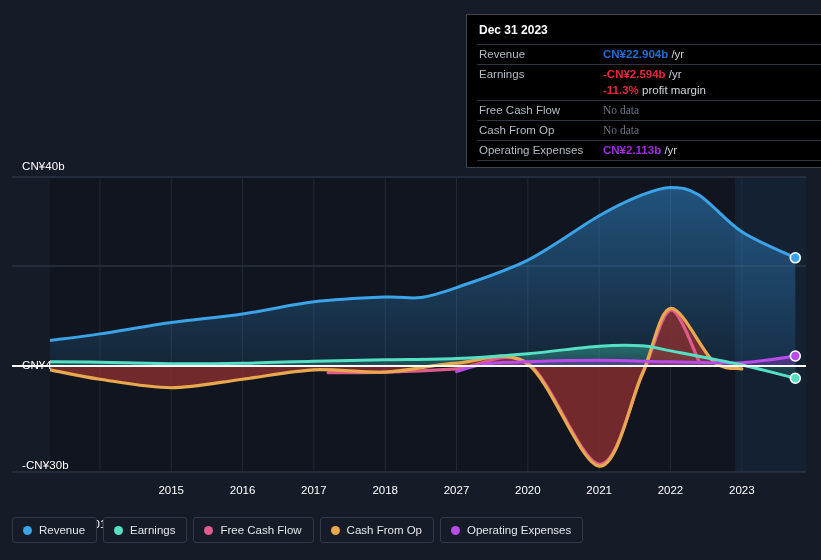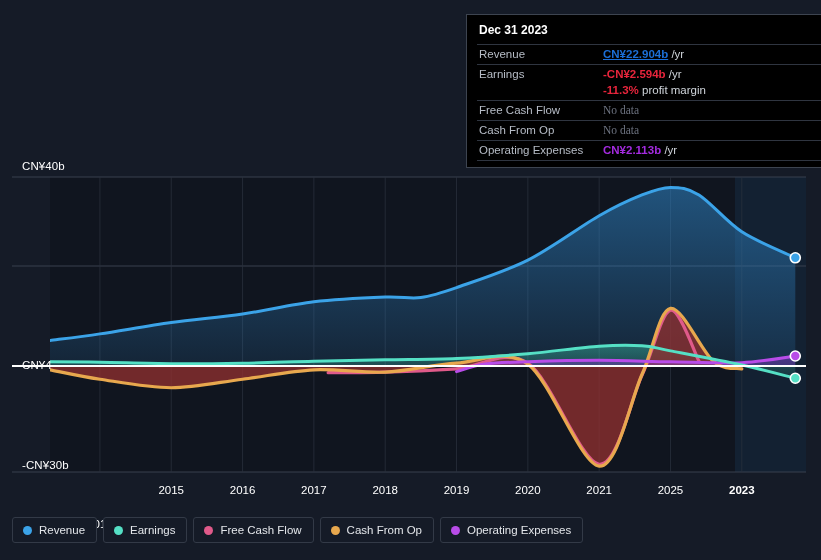--- a/index.html
+++ b/index.html
@@ -77,21 +77,21 @@
     line-height: 13px;
   }
   #tooltip tr.sub td { border-top: none; padding-top: 0; }
   #tooltip td.tt-key {
     color: #b6bcc6;
     width: 120px;
     white-space: nowrap;
   }
   #tooltip td.tt-val { color: #cfd4da; white-space: nowrap; }
   #tooltip tr.last td { border-bottom: 1px solid #2f3540; }
-  .v-rev  { color: #1c6fd6; font-weight: bold; text-decoration: underline; }
+  .v-rev  { color: #1c6fd6; font-weight: bold; }
   .v-earn { color: #e8253c; font-weight: bold; }
   .v-opex { color: #a42be0; font-weight: bold; }
   .v-none { color: #6d7380; font-family: Liberation Serif, serif; }
   .v-unit { color: #cfd4da; font-weight: normal; }
 
   
   #legend {
     position: absolute;
     left: 12px;
     top: 517px;
@@ -178,25 +178,25 @@
     </svg>
   <div id="axis-labels">
       <div class="y-label" style="left: 22px; top: 160px;">CN¥40b</div>
       <div class="y-label" style="left: 22px; top: 359px;">CN¥4</div>
       <div class="y-label" style="left: 22px; top: 459px;">-CN¥30b</div>
       <div class="x-label" style="left: 99.9245px; top: 484px; margin-top: 34px;">2014</div>
       <div class="x-label" style="left: 171.245px; top: 484px;">2015</div>
       <div class="x-label" style="left: 242.566px; top: 484px;">2016</div>
       <div class="x-label" style="left: 313.887px; top: 484px; text-align: center;">2017</div>
       <div class="x-label" style="left: 385.208px; top: 484px;">2018</div>
-      <div class="x-label" style="left: 456.528px; top: 484px;">2019</div>
+      <div class="x-label" style="left: 456.528px; top: 484px;">2027</div>
       <div class="x-label" style="left: 527.849px; top: 484px;">2020</div>
       <div class="x-label" style="left: 599.17px; top: 484px;">2021</div>
-      <div class="x-label" style="left: 670.491px; top: 484px;">2025</div>
-      <div class="x-label" style="left: 741.811px; top: 484px; font-weight: bold;">2023</div>
+      <div class="x-label" style="left: 670.491px; top: 484px;">2022</div>
+      <div class="x-label" style="left: 741.811px; top: 484px;">2023</div>
     </div>
 </div>
 
 <div id="tooltip">
   <div class="tt-date">Dec 31 2023</div>
   <table>
     <tbody id="tooltip-body">
         <tr>
           <td class="tt-key">Revenue</td>
           <td class="tt-val"><span class="v-rev">CN¥22.904b</span><span class="v-unit"> /yr</span></td>

